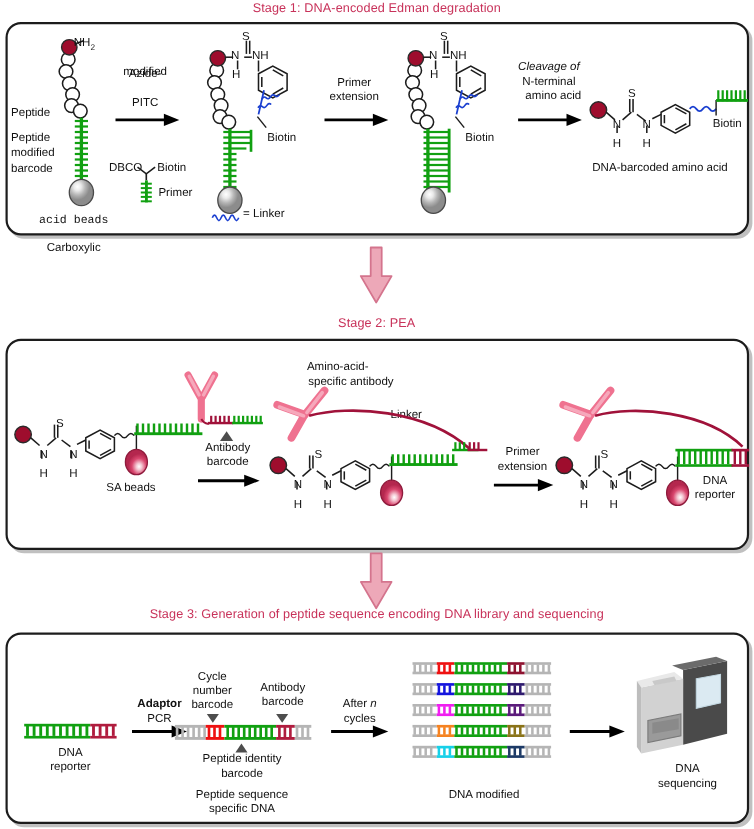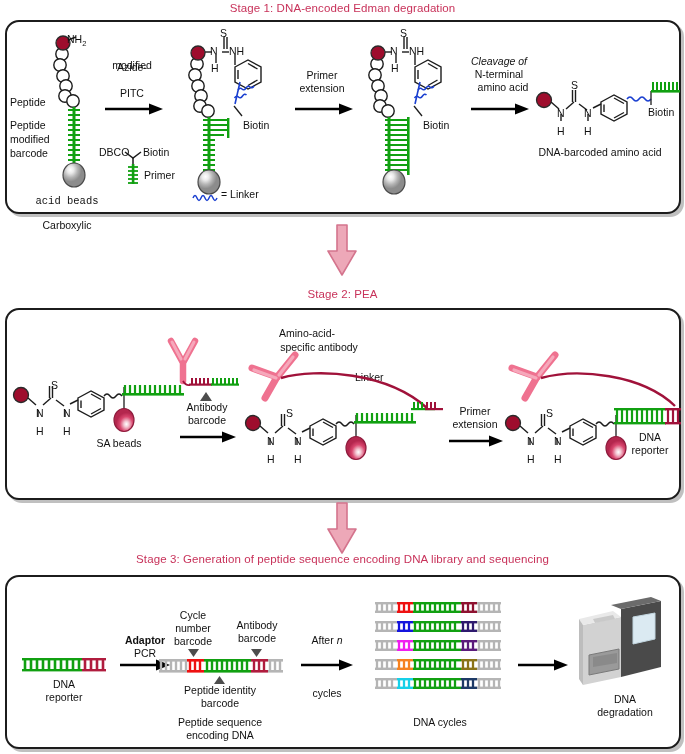--- a/index.html
+++ b/index.html
@@ -696,26 +696,26 @@
     </svg>
   </div>
   <div class="nolabel" style="left:207px;top:99px;">
     <svg width="11" height="8" viewBox="0 0 11 8">
         <polygon points="0,8 11,8 5.5,0" fill="#4d4d4d"></polygon>
       </svg>
   </div>
   <div class="lbl c" style="left:213px;top:108px;">Peptide identity</div>
   <div class="lbl c" style="left:213px;top:121px;">barcode</div>
   <div class="lbl c" style="left:213px;top:140px;">Peptide sequence</div>
-  <div class="lbl c" style="left:213px;top:153px;">encoding DNA</div>
+  <div class="lbl c" style="left:213px;top:153px;">specific DNA</div>
 
   <div class="lbl c" style="left:320px;top:58px;">
     <span>After </span><span class="ital">n</span>
   </div>
-  <div class="lbl c" style="left:320px;top:71px;margin-top:40px;">cycles</div>
+  <div class="lbl c" style="left:320px;top:71px;">cycles</div>
   <div class="nolabel" style="left:294px;top:81px;">
     <svg width="52" height="14" viewBox="0 0 52 14">
       <line x1="0" y1="7" x2="40" y2="7" stroke="#000" stroke-width="2.6"></line>
       <polygon points="38,1.5 52,7 38,12.5" fill="#000"></polygon>
     </svg>
   </div>
 
   <div class="nolabel" style="left:368px;top:25px;">
     <svg width="130" height="100" viewBox="0 0 130 100" id="dna-library-svg">
         <g>
@@ -893,21 +893,21 @@
           <rect x="102" y="76" width="24" height="2.4" fill="#b5b5b5"></rect>
           <rect x="102" y="84.6" width="24" height="2.4" fill="#b5b5b5"></rect>
           <line x1="104" y1="78" x2="104" y2="85" stroke="#b5b5b5" stroke-width="2.3"></line>
           <line x1="109" y1="78" x2="109" y2="85" stroke="#b5b5b5" stroke-width="2.3"></line>
           <line x1="114" y1="78" x2="114" y2="85" stroke="#b5b5b5" stroke-width="2.3"></line>
           <line x1="119" y1="78" x2="119" y2="85" stroke="#b5b5b5" stroke-width="2.3"></line>
           <line x1="124" y1="78" x2="124" y2="85" stroke="#b5b5b5" stroke-width="2.3"></line>
         </g>
       </svg>
   </div>
-  <div class="lbl c" style="left:433px;top:140px;">DNA cycles</div>
+  <div class="lbl c" style="left:433px;top:140px;">DNA modified</div>
 
   <div class="nolabel" style="left:511px;top:81px;">
     <svg width="50" height="14" viewBox="0 0 50 14">
       <line x1="0" y1="7" x2="38" y2="7" stroke="#000" stroke-width="2.6"></line>
       <polygon points="36,1.5 50,7 36,12.5" fill="#000"></polygon>
     </svg>
   </div>
 
   <div class="nolabel" style="left:566px;top:18px;">
     <svg width="100" height="100" viewBox="0 0 100 100">
@@ -921,14 +921,14 @@
       <polygon points="10,30 48,22 40,16 6,24" fill="#e9e9e9"></polygon>
       <polygon points="6,24 10,30 10,90 6,84" fill="#bdbdbd"></polygon>
 
       <polygon points="16,60 46,54 46,74 16,80" fill="#9a9a9a" stroke="#7a7a7a" stroke-width="1"></polygon>
       <polygon points="20,62 44,58 44,68 20,72" fill="#8a8a8a"></polygon>
 
       <polygon points="20,24 40,20 42,24 22,28" fill="#c9c9c9"></polygon>
     </svg>
   </div>
   <div class="lbl c" style="left:618px;top:117px;">DNA</div>
-  <div class="lbl c" style="left:618px;top:130px;">degradation</div>
+  <div class="lbl c" style="left:618px;top:130px;">sequencing</div>
 </div>
 
 </body></html>

